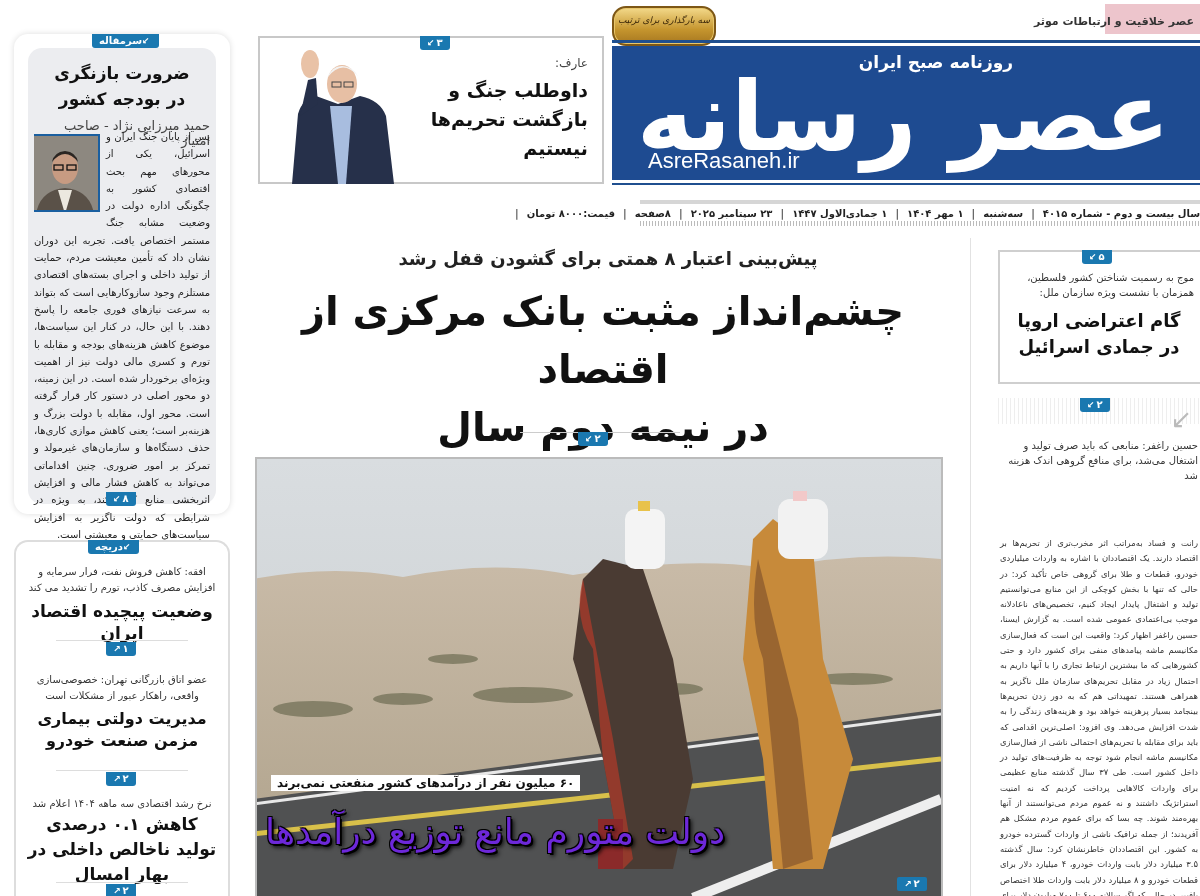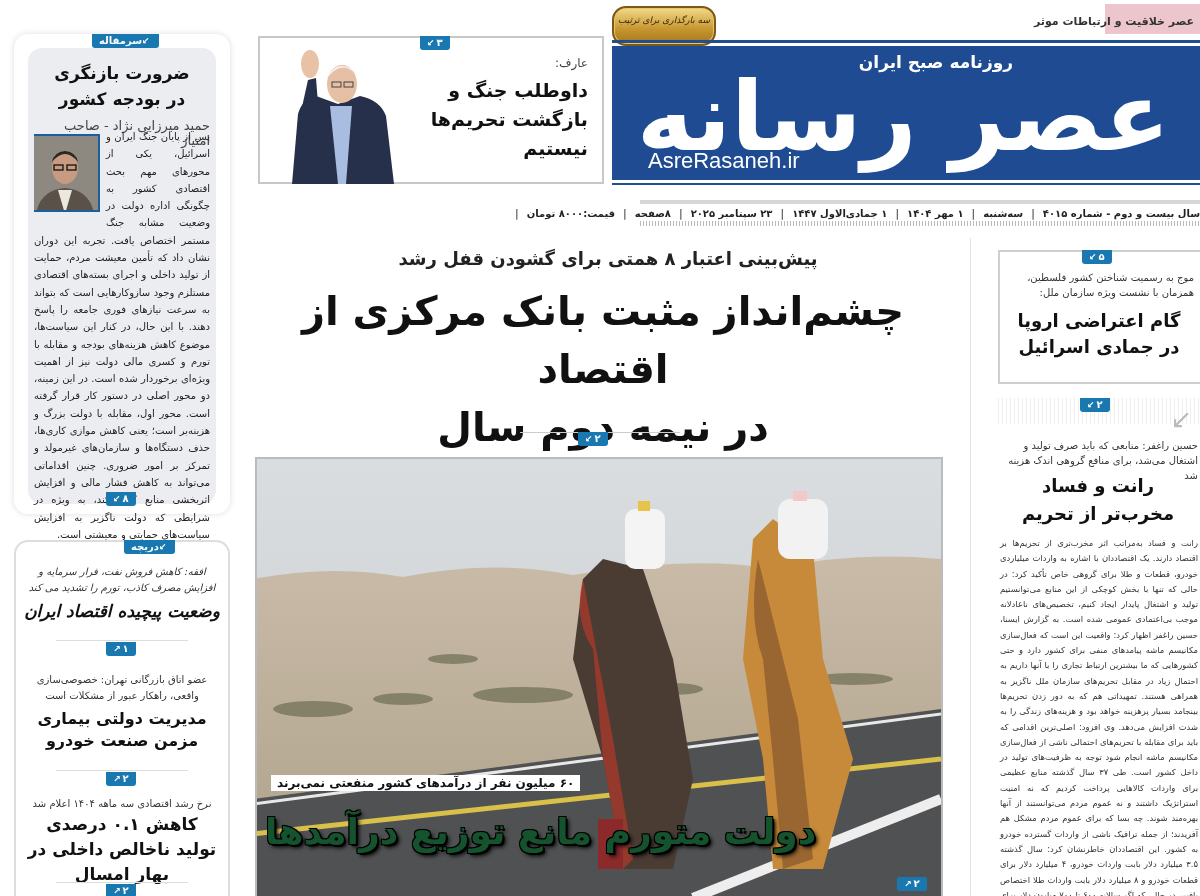--- a/index.html
+++ b/index.html
@@ -68,21 +68,21 @@
   #rent-body { position: absolute; right: 2px; top: 138px; width: 198px; font-size: 8.4px; line-height: 15.3px; color: #333; text-align: justify; }
 
   
   #main-kicker { left: 258px; top: 248px; width: 700px; text-align: center; font-size: 18px; font-weight: bold; color: #222; }
   #main-head { left: 258px; top: 282px; width: 690px; text-align: center; font-size: 40px; font-weight: 900; line-height: 58px; color: #111; }
   #main-rule { left: 520px; top: 432px; width: 160px; height: 1px; background: #ccc; }
 
   #photo { left: 255px; top: 457px; width: 688px; height: 439px; overflow: hidden; border: 2px solid #bbb; border-bottom: none; }
   #photo svg { display: block; }
   #photo-caption { position: absolute; left: 14px; top: 316px; background: #fff; padding: 1px 6px; font-size: 12px; font-weight: bold; color: #111; white-space: nowrap; }
-  #photo-head { position: absolute; left: 8px; top: 352px; font-size: 36px; font-weight: 700; color: #14532d;
+  #photo-head { position: absolute; left: 8px; top: 352px; font-size: 36px; font-weight: 400; color: #6d28d9;
                 text-shadow: 2px 2px 0 #000, -1px -1px 0 #000, 1px -1px 0 #000, -1px 1px 0 #000, 3px 3px 4px #000; white-space: nowrap; }
 </style>
 </head>
 <body>
 
 <div id="slogan-strip" class="abs">
   <div class="pink"></div>
   <span class="txt">عصر خلاقیت و ارتباطات موثر</span>
 </div>
 <div id="gold-badge" class="abs">
@@ -159,25 +159,25 @@
         <rect x="35" y="29" width="9" height="5" fill="none" stroke="#111" stroke-width="1.3"></rect>
       </svg>
     </div>
     <div class="badge" style="left:78px; bottom:-2px;">
       <span>۸</span><span class="arr">↙</span>
     </div>
   </div>
 </div>
 
 <div id="window-box" class="abs">
-  <div class="badge" style="left:72px; top:-2px;margin-left:36px;">
+  <div class="badge" style="left:72px; top:-2px;">
     <span class="arr">↙</span><span>دریچه</span>
   </div>
 
-  <div class="win-item" style="top:22px;font-style:italic;">
+  <div class="win-item" style="top:22px;">
     <div class="win-kicker">افقه: کاهش فروش نفت، فرار سرمایه و افزایش مصرف کاذب، تورم را تشدید می کند</div>
     <div class="win-head" style="font-size:17px; margin-top:4px;">وضعیت پیچیده اقتصاد ایران</div>
   </div>
   <div class="win-rule" style="top:98px;"></div>
   <div class="badge" style="left:90px; top:100px;">
     <span>۱</span><span class="arr">↗</span>
   </div>
 
   <div class="win-item" style="top:130px;">
     <div class="win-kicker">عضو اتاق بازرگانی تهران: خصوصی‌سازی واقعی، راهکار عبور از مشکلات است</div>
@@ -267,19 +267,15 @@
     </div>
   </div>
 
   <div id="rent-box">
     <div class="stripe"></div>
     <div class="badge" style="left:82px; top:0;">
       <span>۲</span><span class="arr">↙</span>
     </div>
     <div id="rent-arrow">↙</div>
     <div id="rent-kicker">حسین راغفر: منابعی که باید صرف تولید و اشتغال می‌شد، برای منافع گروهی اندک هزینه شد</div>
-    <div id="rent-head">
-      <div>رانت و فساد</div>
-      <div>مخرب‌تر از تحریم</div>
-    </div>
     <div id="rent-body">رانت و فساد به‌مراتب اثر مخرب‌تری از تحریم‌ها بر اقتصاد دارند. یک اقتصاددان با اشاره به واردات میلیاردی خودرو، قطعات و طلا برای گروهی خاص تأکید کرد: در حالی که تنها با بخش کوچکی از این منابع می‌توانستیم تولید و اشتغال پایدار ایجاد کنیم، تخصیص‌های ناعادلانه موجب بی‌اعتمادی عمومی شده است. به گزارش ایسنا، حسین راغفر اظهار کرد: واقعیت این است که فعال‌سازی مکانیسم ماشه پیامدهای منفی برای کشور دارد و حتی کشورهایی که ما بیشترین ارتباط تجاری را با آنها داریم به احتمال زیاد در مقابل تحریم‌های سازمان ملل ناگزیر به همراهی هستند. تمهیداتی هم که به دور زدن تحریم‌ها بینجامد بسیار پرهزینه خواهد بود و هزینه‌های زندگی را به شدت افزایش می‌دهد. وی افزود: اصلی‌ترین اقدامی که باید برای مقابله با تحریم‌های احتمالی ناشی از فعال‌سازی مکانیسم ماشه انجام شود توجه به ظرفیت‌های تولید در داخل کشور است. طی ۳۷ سال گذشته منابع عظیمی برای واردات کالاهایی پرداخت کردیم که نه امنیت استراتژیک داشتند و نه عموم مردم می‌توانستند از آنها بهره‌مند شوند. چه بسا که برای عموم مردم مشکل هم آفریدند؛ از جمله ترافیک ناشی از واردات گسترده خودرو به کشور. این اقتصاددان خاطرنشان کرد: سال گذشته ۳.۵ میلیارد دلار بابت واردات خودرو، ۴ میلیارد دلار برای قطعات خودرو و ۸ میلیارد دلار بابت واردات طلا اختصاص یافت. در حالی که اگر سالانه ۶۰۰ تا ۷۰۰ میلیون دلار برای کمک به تولید اختصاص یابد اشتغال پایدار تضمین می‌شود.</div>
   </div>
 </div>
 
 </body></html>

